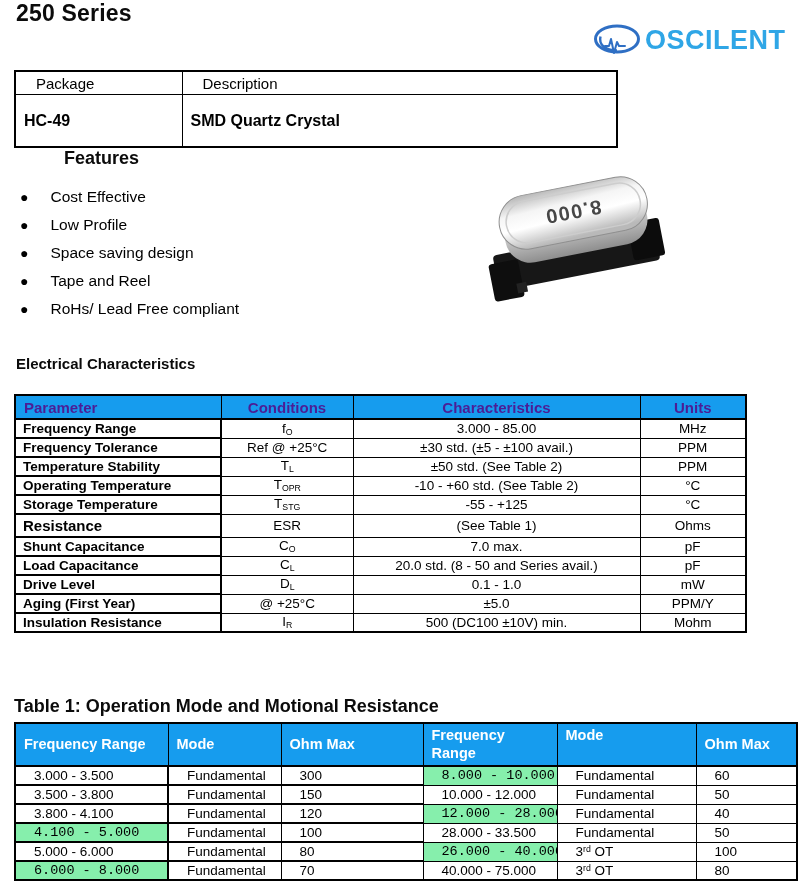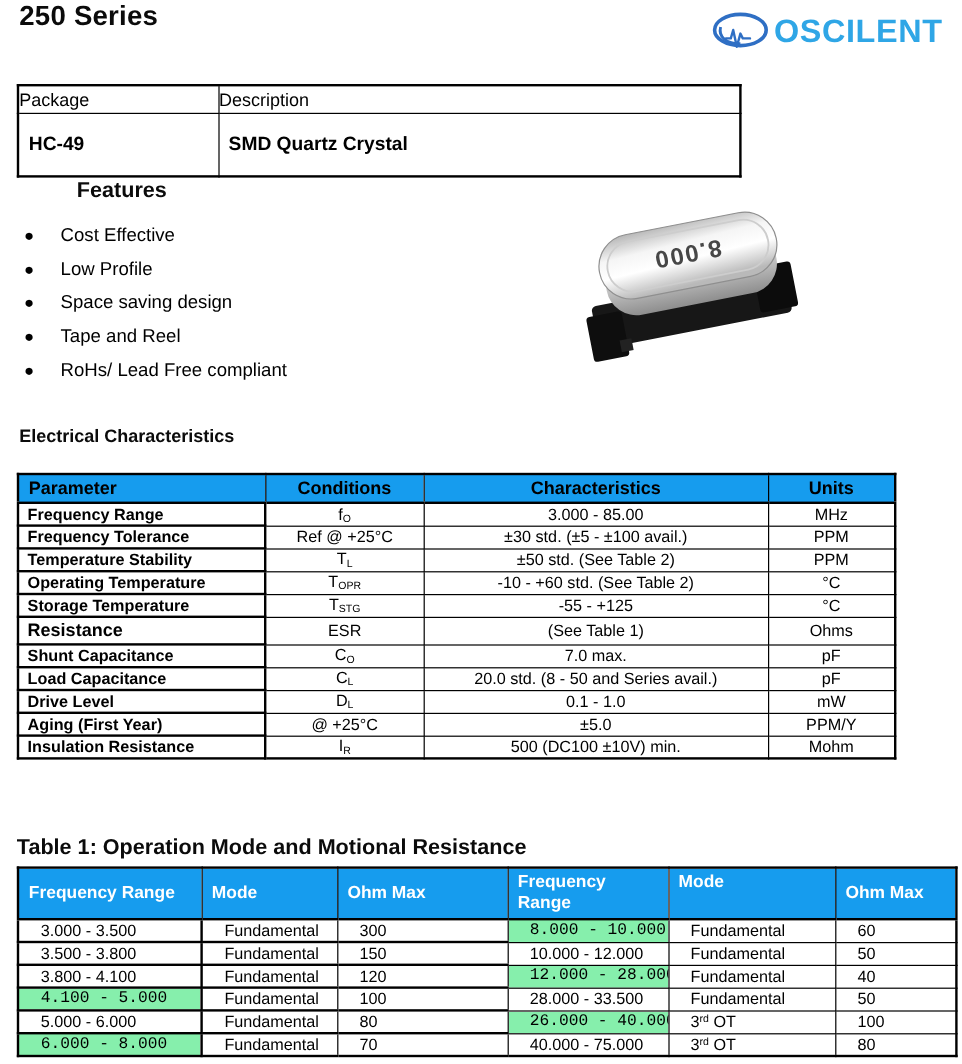--- a/index.html
+++ b/index.html
@@ -5,42 +5,42 @@
   :root{ --blue:#169CEE; --ink:#000; }
   html,body{margin:0;padding:0;}
   body{
     width:802px;height:887px;position:relative;background:#fff;color:var(--ink);
     font-family:"Liberation Sans","DejaVu Sans",sans-serif;overflow:hidden;
   }
   .abs{position:absolute;}
   h1,h2{margin:0;font-weight:bold;color:#0b0b0b;}
   .page-title{left:16px;top:0;font-size:23px;letter-spacing:.2px;}
   
-  .logo{left:592px;top:7px;display:flex;align-items:center;gap:3px;}
+  .logo{left:592px;top:21px;display:flex;align-items:center;gap:3px;}
   .logo-text{font-size:27px;font-weight:bold;color:#2FA6E6;letter-spacing:.5px;}
   
   table{border-collapse:collapse;table-layout:fixed;position:absolute;background:#fff;}
   th,td{overflow:hidden;white-space:nowrap;}
   sub{font-size:65%;vertical-align:-0.25em;}
   sup{font-size:65%;vertical-align:0.45em;}
   
   .pkg{left:14px;top:70px;width:602px;border:2px solid #000;}
-  .pkg th{font-weight:normal;text-align:left;font-size:15px;border:1px solid #000;height:20px;padding:1px 0;}
+  .pkg th{font-weight:normal;text-align:left;font-size:15px;border:1px solid #000;height:20px;padding:1px 20px;}
   .pkg td{font-weight:bold;font-size:16px;border:1px solid #000;height:21px;padding:15px 8px;}
   
   .features-h{left:16px;top:148px;font-size:18px;margin-left:48px;}
   .features{left:20px;top:188px;list-style:none;margin:0;padding:0;font-size:15.5px;}
   .features li{display:flex;align-items:baseline;gap:22px;margin-bottom:10px;}
   .features .bullet{font-size:14px;line-height:1;}
   
   .crystal{left:476px;top:160px;width:196px;height:148px;}
   
   .elec-h{left:16px;top:355px;font-size:15px;}
   .elec{left:14px;top:394px;width:731px;border:2px solid #000;}
-  .elec th{background:var(--blue);color:#000000;font-size:15px;font-weight:bold;text-align:center;border:1px solid #000;border-bottom:2px solid #000;height:22px;padding:0 10px;}
+  .elec th{background:var(--blue);color:#4c1d95;font-size:15px;font-weight:bold;text-align:center;border:1px solid #000;border-bottom:2px solid #000;height:22px;padding:0 10px;}
   .elec th:first-child{text-align:left;padding-left:8px;}
   .elec td{border:1px solid #000;font-size:13.5px;text-align:center;height:17px;padding:0 4px;}
   .elec td.param{border:2px solid #000;text-align:left;font-weight:bold;padding-left:7px;}
   .elec tr.big td{height:21px;}
   .elec tr.big td.param{font-size:15px;}
   
   .t1-h{left:14px;top:696px;font-size:18px;}
   .t1{left:14px;top:722px;width:782px;border:2px solid #000;}
   .t1 th{background:var(--blue);color:#fff;font-size:14.5px;font-weight:bold;text-align:left;vertical-align:middle;border:1px solid #000;border-bottom:2px solid #000;height:36px;padding:2px 8px;line-height:1.2;white-space:normal;}
   .t1 th:nth-child(5){vertical-align:top;padding-top:3px;}

